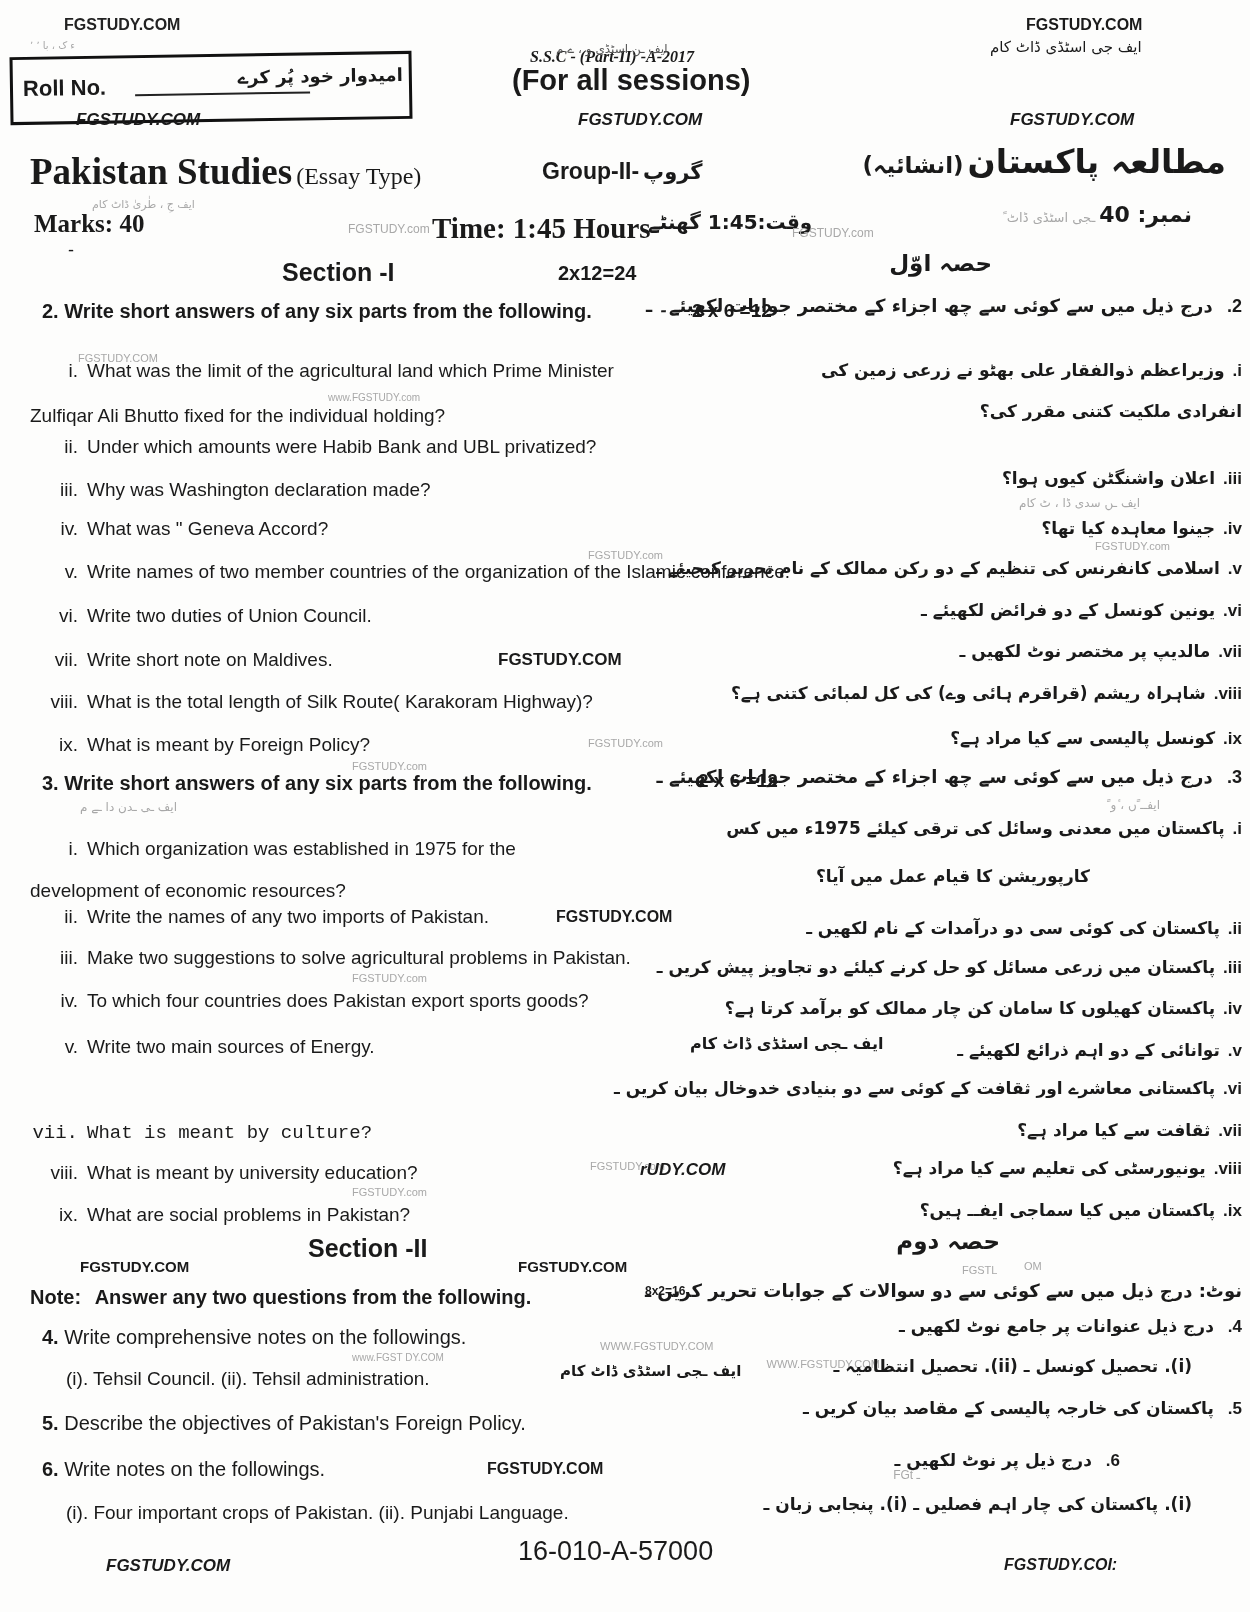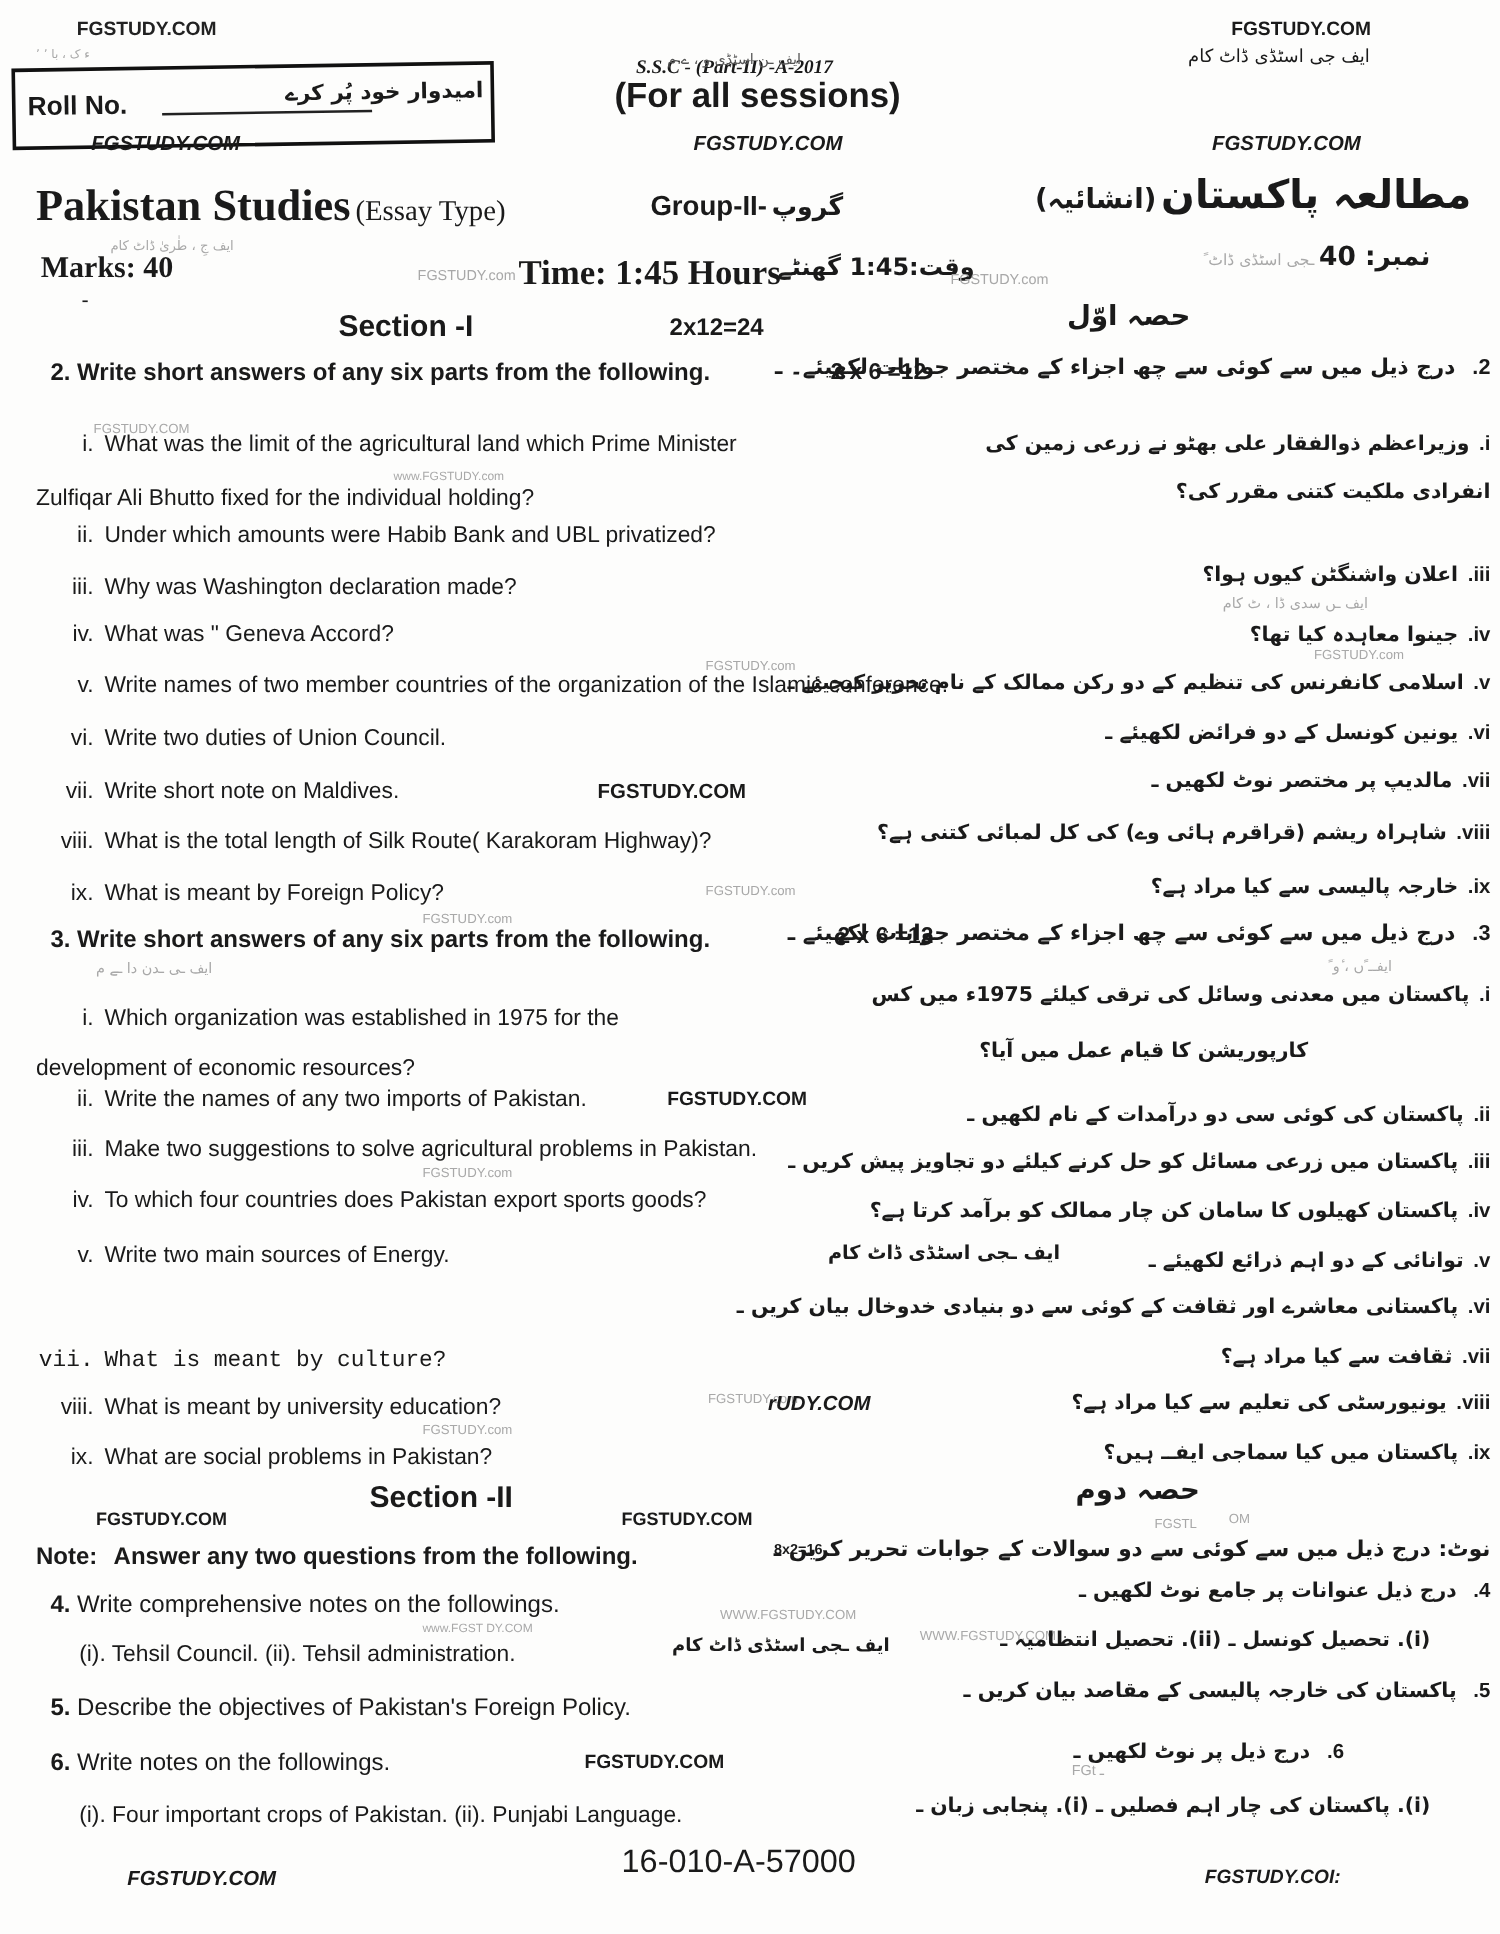--- a/index.html
+++ b/index.html
@@ -98,21 +98,21 @@
   <div class="abs ur urq" style="right:8px;top:468px;"><span class="urn">iii.</span><span>اعلان واشنگٹن کیوں ہوا؟</span></div>
   <div class="abs ur wmf" style="right:110px;top:496px;font-size:12px;">ایف ـں سدی ڈا ، ٹ کام</div>
   <div class="abs ur urq" style="right:8px;top:518px;"><span class="urn">iv.</span><span>جینوا معاہدہ کیا تھا؟</span></div>
   <div class="abs en wmf" style="right:80px;top:540px;font-size:11px;">FGSTUDY.com</div>
   <div class="abs ur urq" style="right:8px;top:558px;"><span class="urn">v.</span><span>اسلامی کانفرنس کی تنظیم کے دو رکن ممالک کے نام تحریر کیجیئے ـ</span></div>
   <div class="abs en wmf" style="left:588px;top:549px;font-size:11px;">FGSTUDY.com</div>
   <div class="abs ur urq" style="right:8px;top:600px;"><span class="urn">vi.</span><span>یونین کونسل کے دو فرائض لکھیئے ـ</span></div>
   <div class="abs ur urq" style="right:8px;top:641px;"><span class="urn">vii.</span><span>مالدیپ پر مختصر نوٹ لکھیں ـ</span></div>
   <div class="abs en b" style="left:498px;top:650px;font-size:17px;">FGSTUDY.COM</div>
   <div class="abs ur urq" style="right:8px;top:683px;"><span class="urn">viii.</span><span>شاہراہ ریشم (قراقرم ہائی وے) کی کل لمبائی کتنی ہے؟</span></div>
-  <div class="abs ur urq" style="right:8px;top:728px;"><span class="urn">ix.</span><span>خارجہ پالیسی سے کیا مراد ہے؟</span></div>
+  <div class="abs ur urq" style="right:8px;top:728px;"><span class="urn">ix.</span><span>کونسل پالیسی سے کیا مراد ہے؟</span></div>
   <div class="abs en wmf" style="left:588px;top:737px;font-size:11px;">FGSTUDY.com</div>
   <div class="abs en wmf" style="left:78px;top:352px;font-size:11px;">FGSTUDY.COM</div>
   <div class="abs en wmf" style="left:328px;top:392px;font-size:10px;">www.FGSTUDY.com</div>
 
   <div class="abs en wmf" style="left:352px;top:760px;font-size:11px;">FGSTUDY.com</div>
   <div class="abs en b q" style="left:42px;top:772px;font-size:20px;">
     <span>3.</span>
     <span>Write short answers of any six parts from the following.</span>
   </div>
   <div class="abs en b" style="left:698px;top:770px;font-size:19px;">2 x 6 =12</div>

